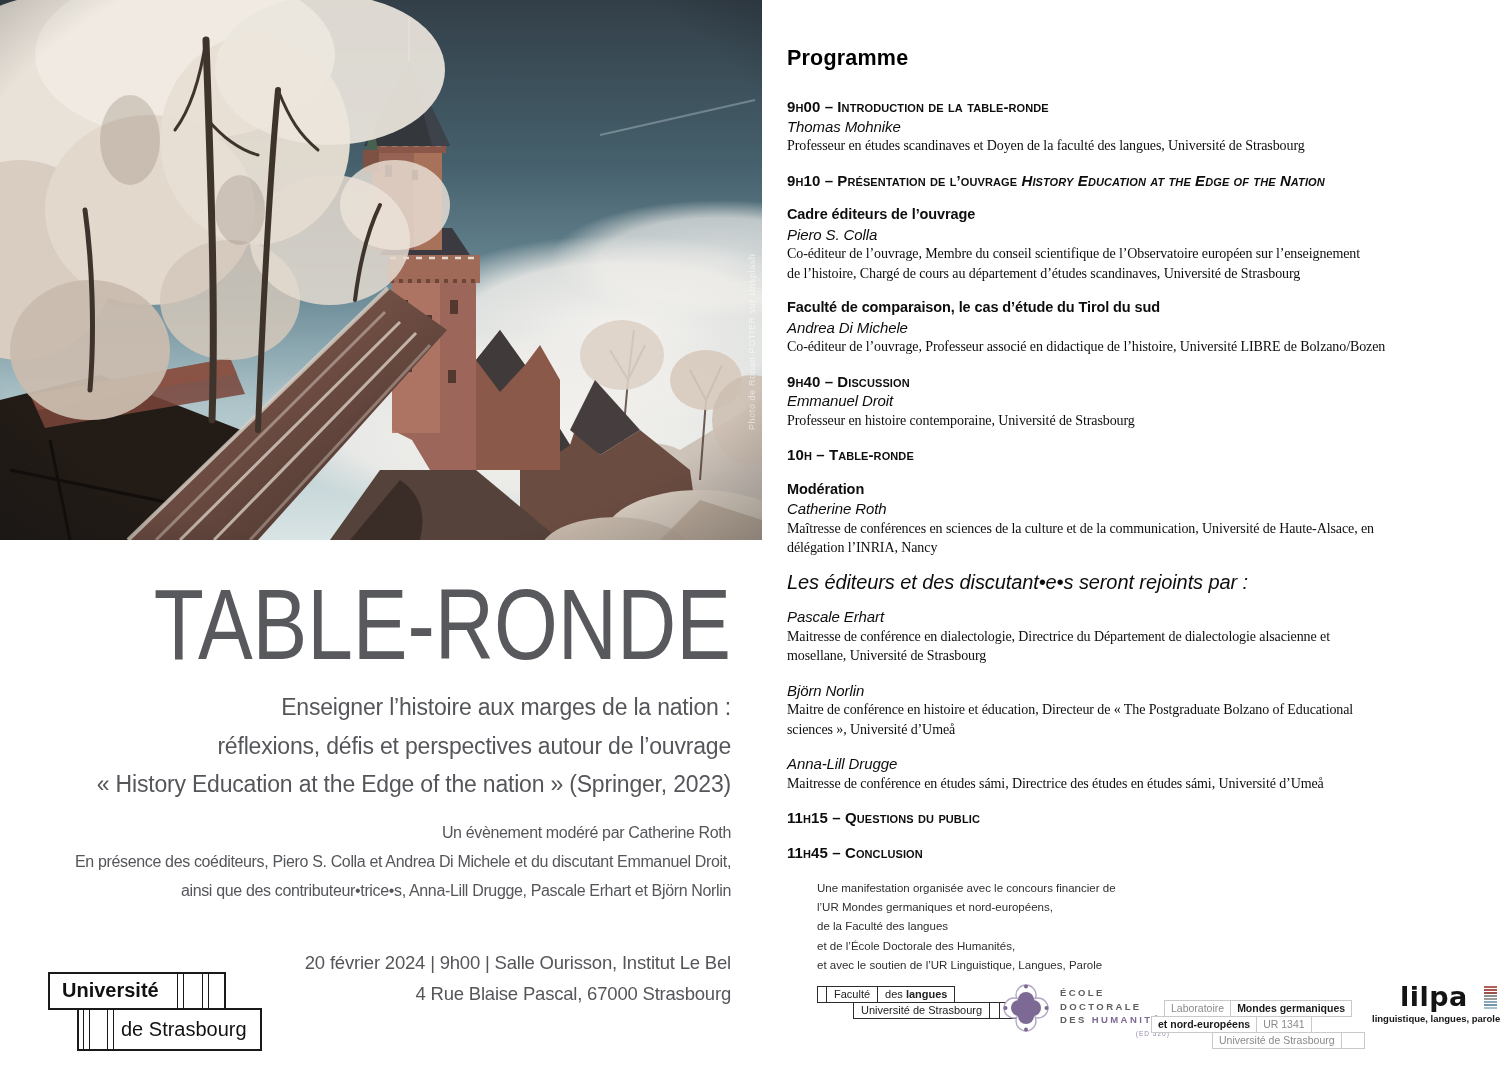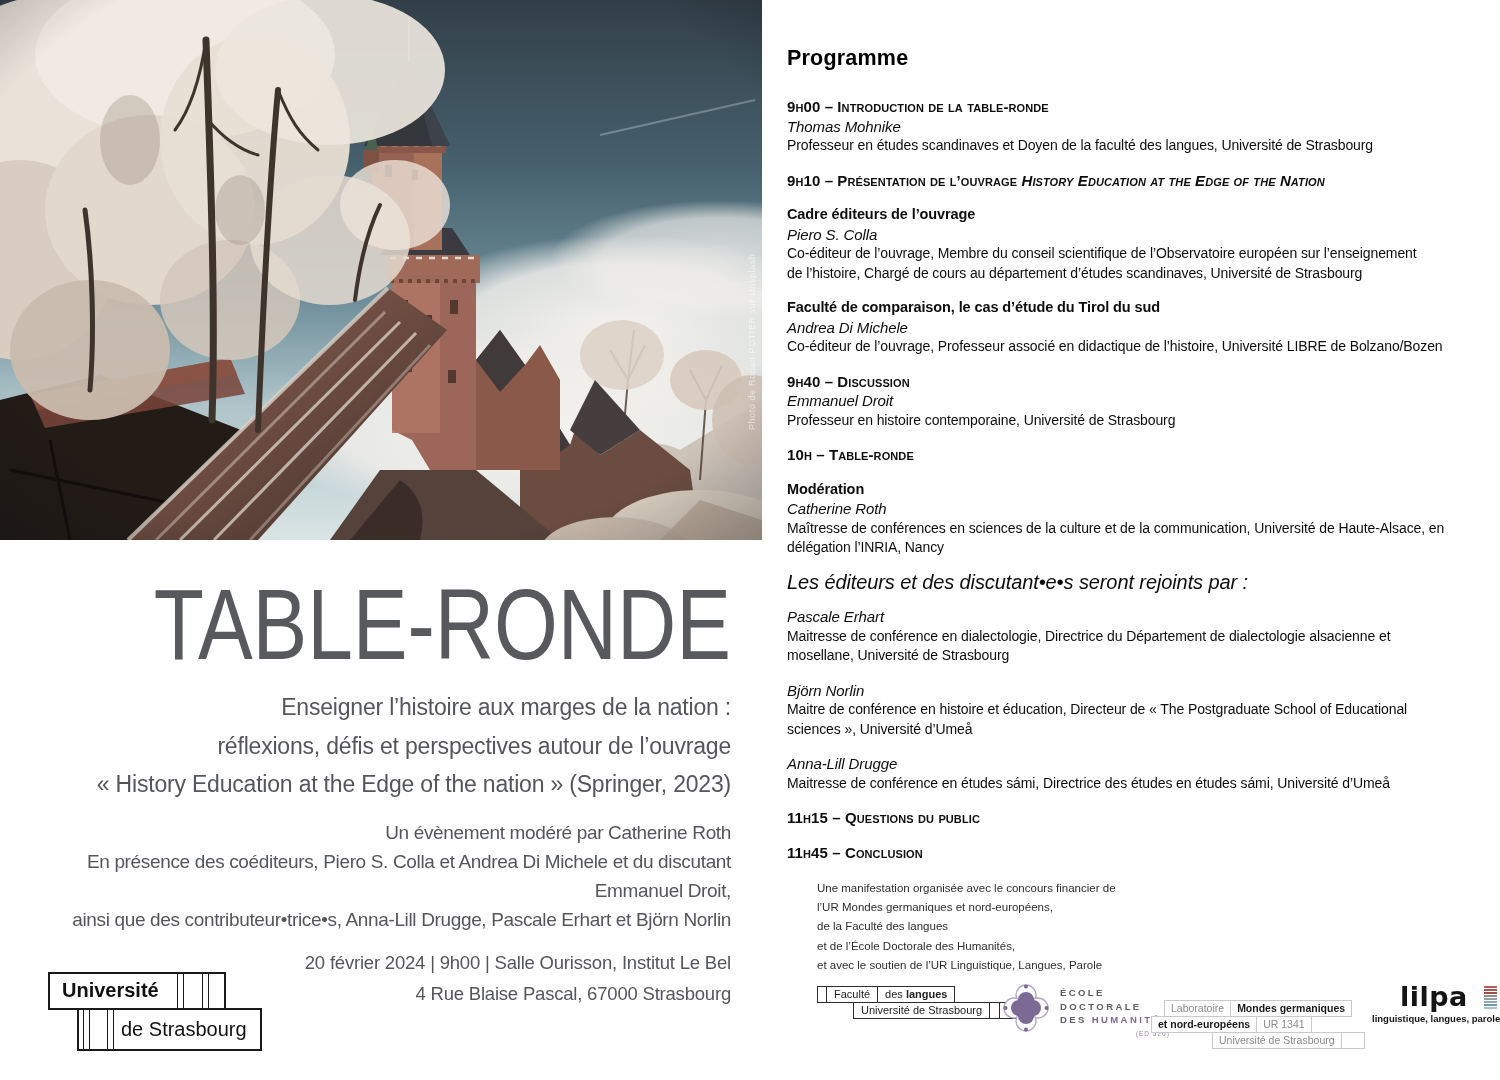--- a/index.html
+++ b/index.html
@@ -20,42 +20,42 @@
   .main-title{
     margin:0;font-weight:normal;font-size:100px;line-height:1;color:#58595c;
     transform:scaleX(.82);transform-origin:right center;letter-spacing:0;
   }
   .subtitle{
     position:absolute;left:0;top:688px;width:731px;text-align:right;
     font-size:23px;line-height:38.5px;color:#55565a;letter-spacing:-.2px;white-space:pre-line;
   }
   .moderation{
     position:absolute;left:0;top:818px;width:731px;text-align:right;
-    font-size:19px;line-height:29px;color:#55565a;letter-spacing:-.35px;white-space:pre-line;
+    font-size:16px;line-height:29px;color:#55565a;letter-spacing:-.35px;white-space:pre-line;
   }
   .venue{
     position:absolute;left:0;top:908px;width:731px;text-align:right;
     font-size:18.5px;line-height:30.5px;color:#55565a;letter-spacing:-.2px;white-space:pre-line;margin-top:40px;
   }
   
   .logo-unistra{position:absolute;left:48px;top:972px;width:215px;height:78px;}
   .uni-box1{position:absolute;left:0;top:0;width:174px;height:34px;border:2px solid #1a1a1a;background:#fff;}
   .uni-box1 .uni-t1{position:absolute;left:12px;top:5px;font-size:20px;font-weight:bold;color:#111;}
   .uni-box2{position:absolute;left:29px;top:36px;width:181px;height:39px;border:2px solid #1a1a1a;background:#fff;}
   .uni-box2 .uni-t2{position:absolute;left:42px;top:8px;font-size:20px;color:#111;}
   .vl{position:absolute;top:0;bottom:0;width:0;border-left:1.5px solid #1a1a1a;}
   
   .prog{position:absolute;left:787px;top:46px;width:680px;color:#0d0d0d;}
   .prog-heading{margin:0 0 26px 0;font-size:21.5px;font-weight:bold;letter-spacing:.2px;color:#000;}
   .block{margin-bottom:15px;font-size:14px;line-height:19.5px;letter-spacing:-.1px;}
   .time{font-weight:bold;font-variant:small-caps;font-size:15px;letter-spacing:.1px;}
   .time .ital{font-style:italic;}
   .subh{font-weight:bold;font-size:14.5px;}
   .pname{font-style:italic;font-size:15px;}
-  .desc{white-space:pre-line;}
+  .desc{white-space:pre-line;font-family:Liberation Serif, serif;}
   .plainline{font-size:20px;font-style:italic;}
   
   .funding{
     position:absolute;left:817px;top:879px;width:420px;
     font-size:11.5px;line-height:19.2px;color:#2e2e2e;white-space:pre-line;
   }
   
   .logo-fac{position:absolute;left:817px;top:986px;font-size:11px;color:#222;}
   .fac-r1{display:flex;}
   .fac-r2{display:flex;margin-left:37px;margin-top:-1px;}
@@ -294,21 +294,21 @@
   </div>
 
   <div class="block">
     <div class="pname">Pascale Erhart</div>
     <div class="desc">Maitresse de conférence en dialectologie, Directrice du Département de dialectologie alsacienne et
 mosellane, Université de Strasbourg</div>
   </div>
 
   <div class="block">
     <div class="pname">Björn Norlin</div>
-    <div class="desc">Maitre de conférence en histoire et éducation, Directeur de « The Postgraduate School of Educational
+    <div class="desc">Maitre de conférence en histoire et éducation, Directeur de « The Postgraduate Bolzano of Educational
 sciences », Université d’Umeå</div>
   </div>
 
   <div class="block">
     <div class="pname">Anna-Lill Drugge</div>
     <div class="desc">Maitresse de conférence en études sámi, Directrice des études en études sámi, Université d’Umeå</div>
   </div>
 
   <div class="block">
     <div class="time">11h15 – Questions du public</div>

